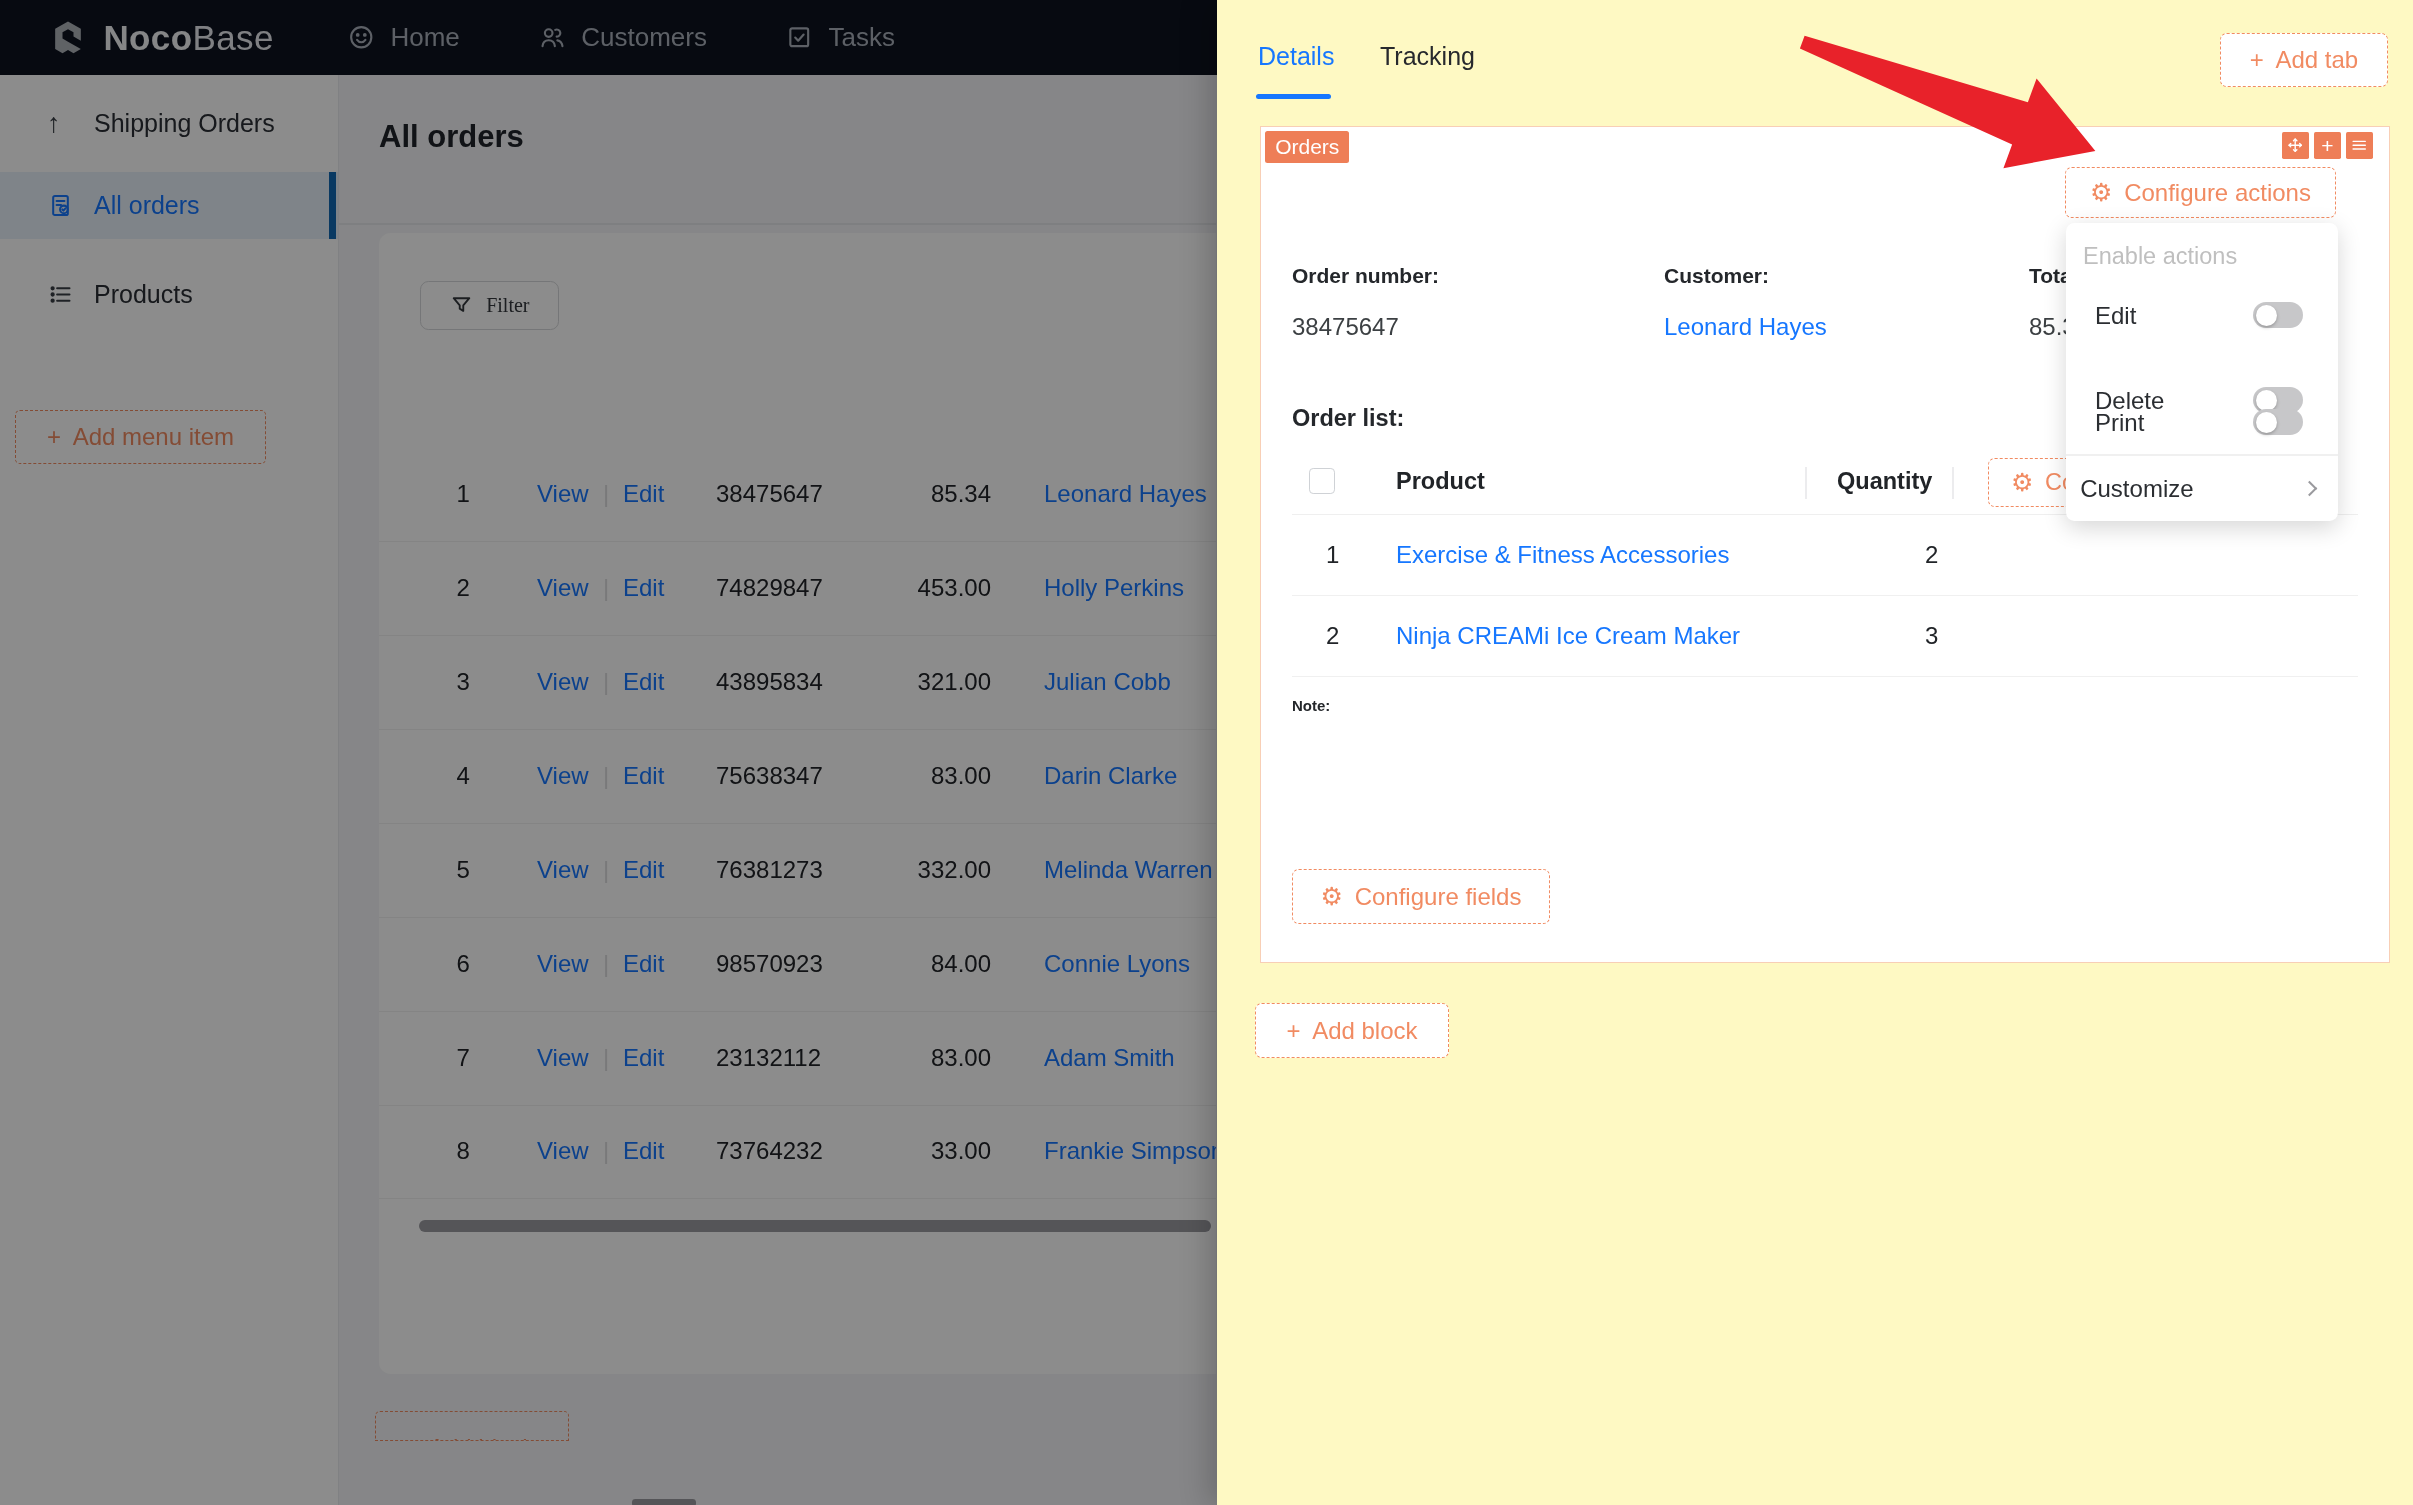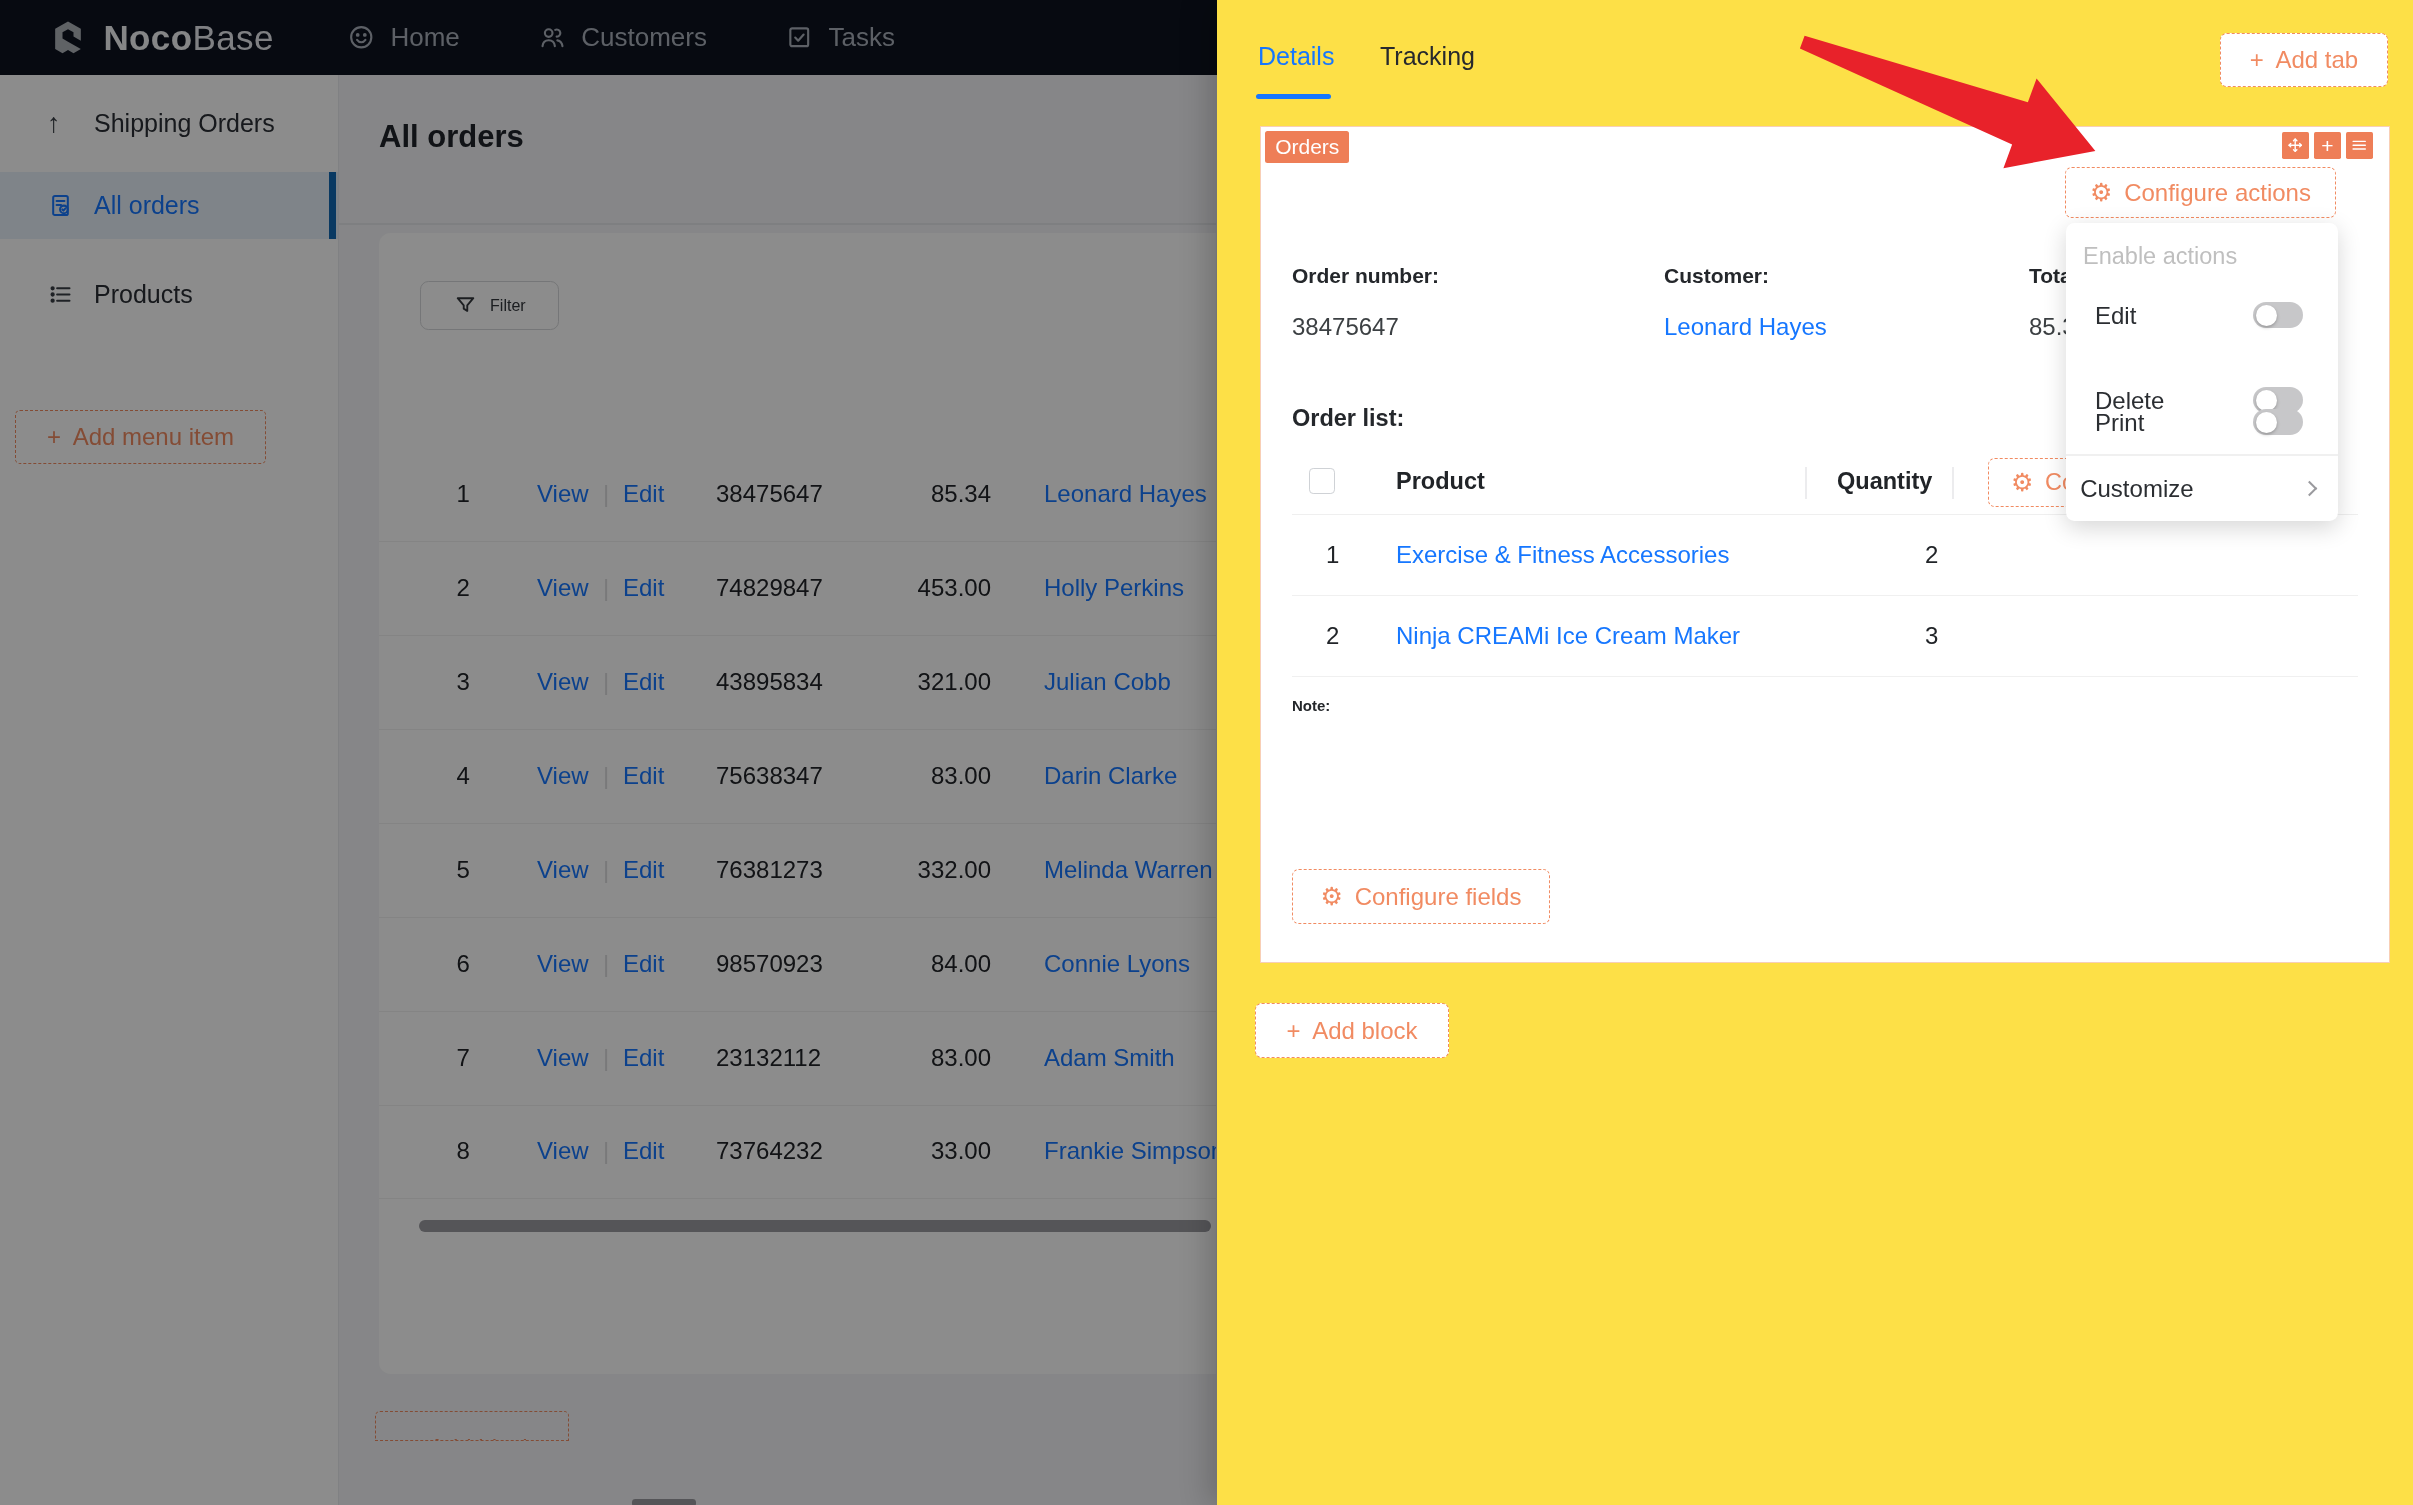--- a/index.html
+++ b/index.html
@@ -29,21 +29,21 @@
   .side-item.active svg { stroke:#1677ff; }
   .side-item.active .bar { position:absolute; right:1.7px; top:0; width:7.5px; height:100%; background:#1168b3; }
   .side-item.products { margin-top:22px; }
   .add-menu { position:absolute; left:15px; top:335px; width:251px; height:54px; border:1.7px dashed #f18b62; border-radius:5px; display:flex; align-items:center; justify-content:center; gap:11.7px; color:#f18b62; font-size:24px; background:transparent; cursor:pointer; }
 
   
   .main { position:absolute; left:339px; top:75px; width:877px; height:1431px; background:#f4f5f7; overflow:hidden; z-index:1; }
   .page-title { position:absolute; left:40px; top:44px; font-size:31px; font-weight:600; color:#20242a; }
   .hdr-divider { position:absolute; left:0; top:148px; width:100%; height:1.7px; background:#e6e8ec; }
   .card { position:absolute; left:40px; top:158px; width:909px; height:1141px; background:#ffffff; border-radius:11.7px; }
-  .filter-btn { position:absolute; left:41px; top:48px; width:139px; height:49px; border:1.7px solid #d6d8db; border-radius:8.4px; background:#fff; display:flex; align-items:center; justify-content:center; gap:11.7px; font-size:16px; color:#33373c; cursor:pointer; }
+  .filter-btn { position:absolute; left:41px; top:48px; width:139px; height:49px; border:1.7px solid #d6d8db; border-radius:8.4px; background:#fff; display:flex; align-items:center; justify-content:center; gap:11.7px; font-size:20px; color:#33373c; cursor:pointer;font-family:Liberation Serif, serif; }
   .filter-btn svg { width:25px; height:25px; stroke:#33373c; }
   .thead { position:absolute; left:0; top:140px; width:100%; height:75px; border-bottom:1.7px solid #ededed; font-size:24px; font-weight:600; color:#212428; }
   .thead .chk { left:70px; top:24px; }
   .th { position:absolute; top:22px; }
   .sep { position:absolute; top:23.5px; width:1.7px; height:30px; background:#e4e4e6; }
   .chk { position:absolute; width:26px; height:26px; border:1.7px solid #cfd2d6; border-radius:4.2px; background:#fff; }
   .trow { position:absolute; left:0; width:100%; height:94px; border-bottom:1.7px solid #f0f0f0; font-size:24px; color:#212428; }
   .trow .cell { position:absolute; top:32px; }
   .c-idx { left:70px; width:28.5px; text-align:center; }
   .c-view { left:158px; color:#1677ff; cursor:pointer; }
@@ -54,21 +54,21 @@
   .c-cust { left:665px; color:#1677ff; white-space:nowrap; cursor:pointer; }
   .hscroll { position:absolute; left:80px; top:1145px; width:792px; height:11.7px; border-radius:5.9px; background:#9b9ba1; }
   .partial-add-block { position:absolute; left:36px; top:1336px; width:194px; height:30px; border:1.7px dashed #f18b62; border-radius:5px 5px 0 0; overflow:hidden; color:#f18b62; font-size:24px; }
   .partial-add-block span { display:block; margin-top:22px; text-align:center; }
   .bottom-scroll-piece { position:absolute; left:293px; top:1424px; width:64px; height:7.5px; border-radius:3.4px; background:#9b9ba1; }
 
   
   .mask { position:absolute; left:0; top:0; width:1217px; height:1506px; background:rgba(0,0,0,0.45); z-index:40; }
 
   
-  .drawer { position:absolute; left:1217px; top:0; width:1197px; height:1506px; background:#fde047; z-index:50; box-shadow:-10px 0 27px rgba(0,0,0,.18); }
+  .drawer { position:absolute; left:1217px; top:0; width:1197px; height:1506px; background:#fef9c3; z-index:50; box-shadow:-10px 0 27px rgba(0,0,0,.18); }
   .tab { position:absolute; top:42px; font-size:25px; cursor:pointer; }
   .tab.details { left:41px; color:#1677ff; font-weight:500; }
   .tab.tracking { left:163px; color:#27292d; }
   .tab-ink { position:absolute; left:39px; top:94px; width:75px; height:5px; background:#1677ff; border-radius:2.5px; }
   .add-tab { position:absolute; left:1003px; top:33px; width:168px; height:54px; background:#fff; border:1.7px dashed #f18b62; border-radius:6.7px; display:flex; align-items:center; justify-content:center; gap:11.7px; color:#f18b62; font-size:24px; cursor:pointer; }
 
   .block { position:absolute; left:43px; top:126px; width:1130px; height:837px; background:#ffffff; border:1.7px solid #f8cfb6; }
   .badges { position:absolute; left:4.2px; top:4.2px; display:flex; gap:5px; z-index:2; }
   .badge { height:32px; display:flex; align-items:center; padding:0 10px; background:#ee7e57; color:#fff; font-size:21px; border-radius:2.5px; white-space:nowrap; }
   .blk-icons { position:absolute; left:1021px; top:5px; display:flex; gap:5px; z-index:2; }

